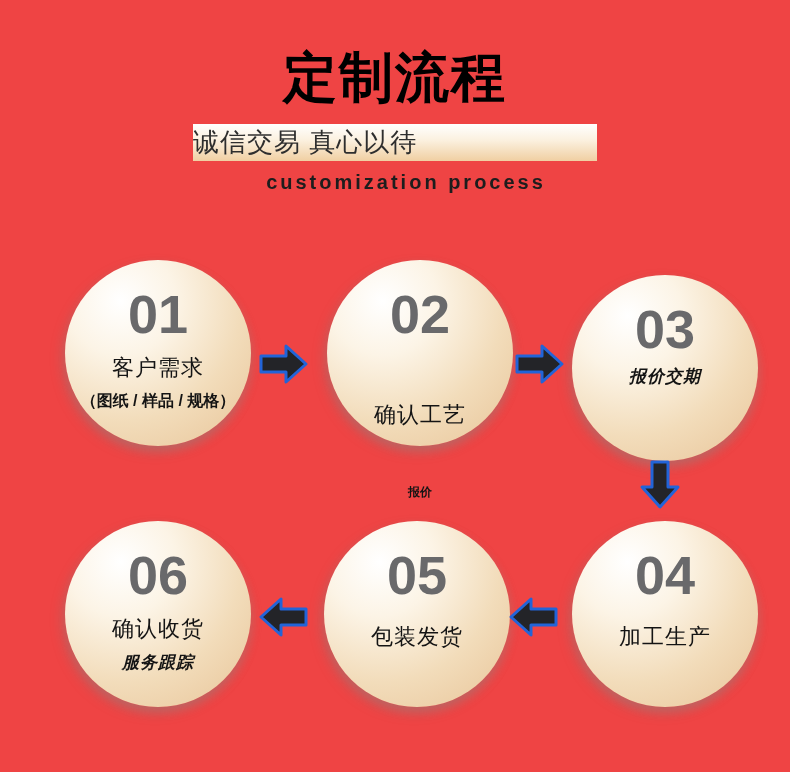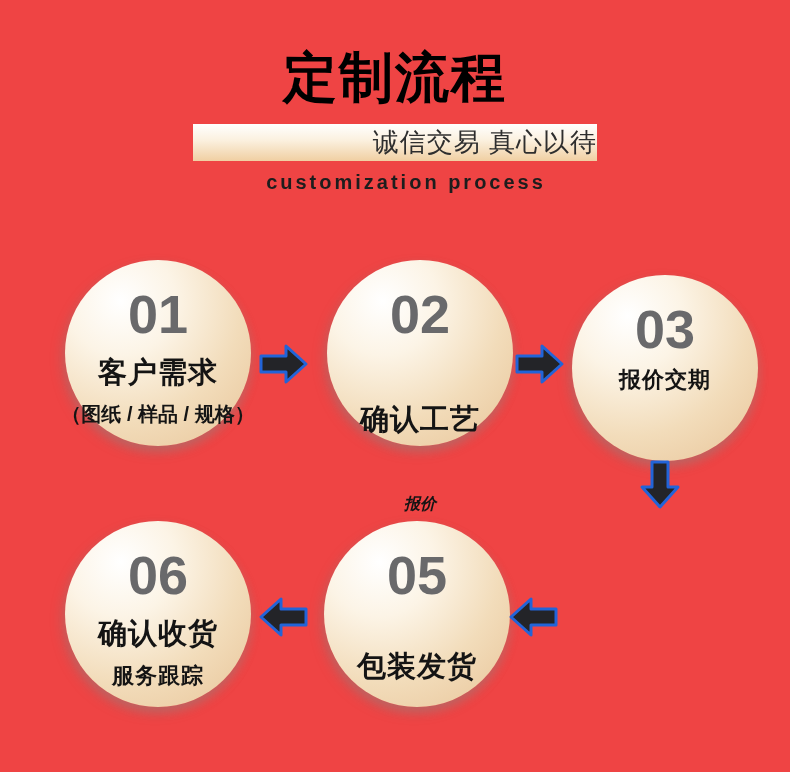--- a/index.html
+++ b/index.html
@@ -8,50 +8,50 @@
     font-family:"Liberation Sans","DejaVu Sans",sans-serif; overflow:hidden;
   }
   .title {
     position:absolute; top:42px; left:0; width:100%; margin:0;
     text-align:center; font-size:54px; font-weight:900; color:#000;
     letter-spacing:2px;
   }
   .banner {
     position:absolute; left:193px; top:124px; width:404px; height:37px;
     background:linear-gradient(180deg,#ffffff 0%,#fbf0de 45%,#f0cfa2 100%);
-    display:flex; align-items:center; justify-content:flex-end;
+    display:flex; align-items:center; justify-content:flex-start;
   }
   .banner-text {
     font-size:26px; font-weight:500; color:#2e2e2e; letter-spacing:1px;
     white-space:nowrap;
   }
   .subtitle-en {
     position:absolute; top:171px; left:11px; width:100%;
     text-align:center; font-size:20px; font-weight:700;
     letter-spacing:3px; color:#1d1d1d;
   }
   .step {
     position:absolute; width:186px; height:186px; border-radius:50%;
     background:radial-gradient(circle at 30% 22%, #ffffff 0%, #fcf4e6 28%, #f2dcba 62%, #e8c498 100%);
     box-shadow:-3px 6px 12px rgba(130,128,125,0.35), 2px 5px 10px rgba(150,148,145,0.22);
     display:flex; flex-direction:column; align-items:center;
     text-align:center; box-sizing:border-box; padding-top:26px;
   }
   .num { font-size:54px; line-height:1.05; font-weight:700; color:#69696b; }
-  .stitle { font-size:29px; font-weight:700; color:#141414; letter-spacing:1px; margin-top:10px; white-space:nowrap; }
+  .stitle { font-size:22px; font-weight:400; color:#141414; letter-spacing:1px; margin-top:10px; white-space:nowrap; }
   .gap-lg .stitle { margin-top:18px; }
   .ssub { font-weight:700; color:#141414; white-space:nowrap; }
-  .ssub.small { font-size:20px; margin-top:8px; letter-spacing:0; }
-  .ssub.mid   { font-size:16px; margin-top:7px;font-style:italic; }
-  .ssub.large { font-size:22px; margin-top:7px; letter-spacing:1px; }
+  .ssub.small { font-size:16px; margin-top:8px; letter-spacing:0; }
+  .ssub.mid   { font-size:12px; margin-top:7px; }
+  .ssub.large { font-size:17px; margin-top:7px; letter-spacing:1px;font-style:italic; }
   .pos-1 { left:65px;  top:260px; }
   .pos-2 { left:327px; top:260px;gap:47px; }
   .pos-3 { left:572px; top:275px; }
   .pos-4 { left:572px; top:521px; }
-  .pos-5 { left:324px; top:521px;gap:25px; }
+  .pos-5 { left:324px; top:521px; }
   .pos-6 { left:65px;  top:521px; }
   .arrow { position:absolute; width:54px; height:46px; }
   .arrow path {
     fill:#232428; stroke:#2264d8; stroke-width:3;
     stroke-linejoin:round; stroke-linecap:round;
   }
   .a1 { left:256px; top:341px; }
   .a2 { left:512px; top:341px; }
   .a3 { left:633px; top:461px; transform:rotate(90deg); }
   .a4 { left:507px; top:594px; transform:rotate(180deg); }
@@ -80,20 +80,24 @@
     <div class="num">02</div>
     <div class="stitle">确认工艺</div>
     <div class="ssub mid">报价</div>
   </div>
 
   <div class="step pos-3">
     <div class="num">03</div>
     <div class="ssub large">报价交期</div>
   </div>
 
+  <div class="step pos-4 gap-lg">
+    <div class="num">04</div>
+    <div class="stitle">加工生产</div>
+  </div>
 
   <div class="step pos-5 gap-lg">
     <div class="num">05</div>
     <div class="stitle">包装发货</div>
   </div>
 
   <div class="step pos-6">
     <div class="num">06</div>
     <div class="stitle">确认收货</div>
     <div class="ssub large">服务跟踪</div>

